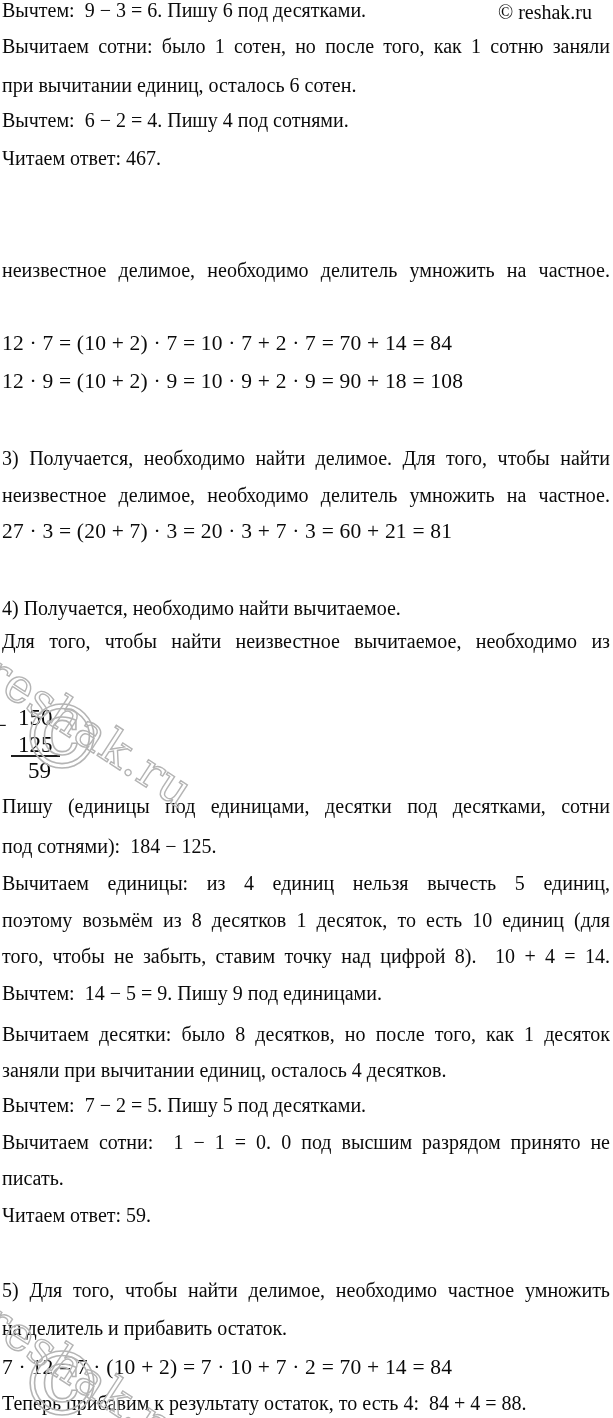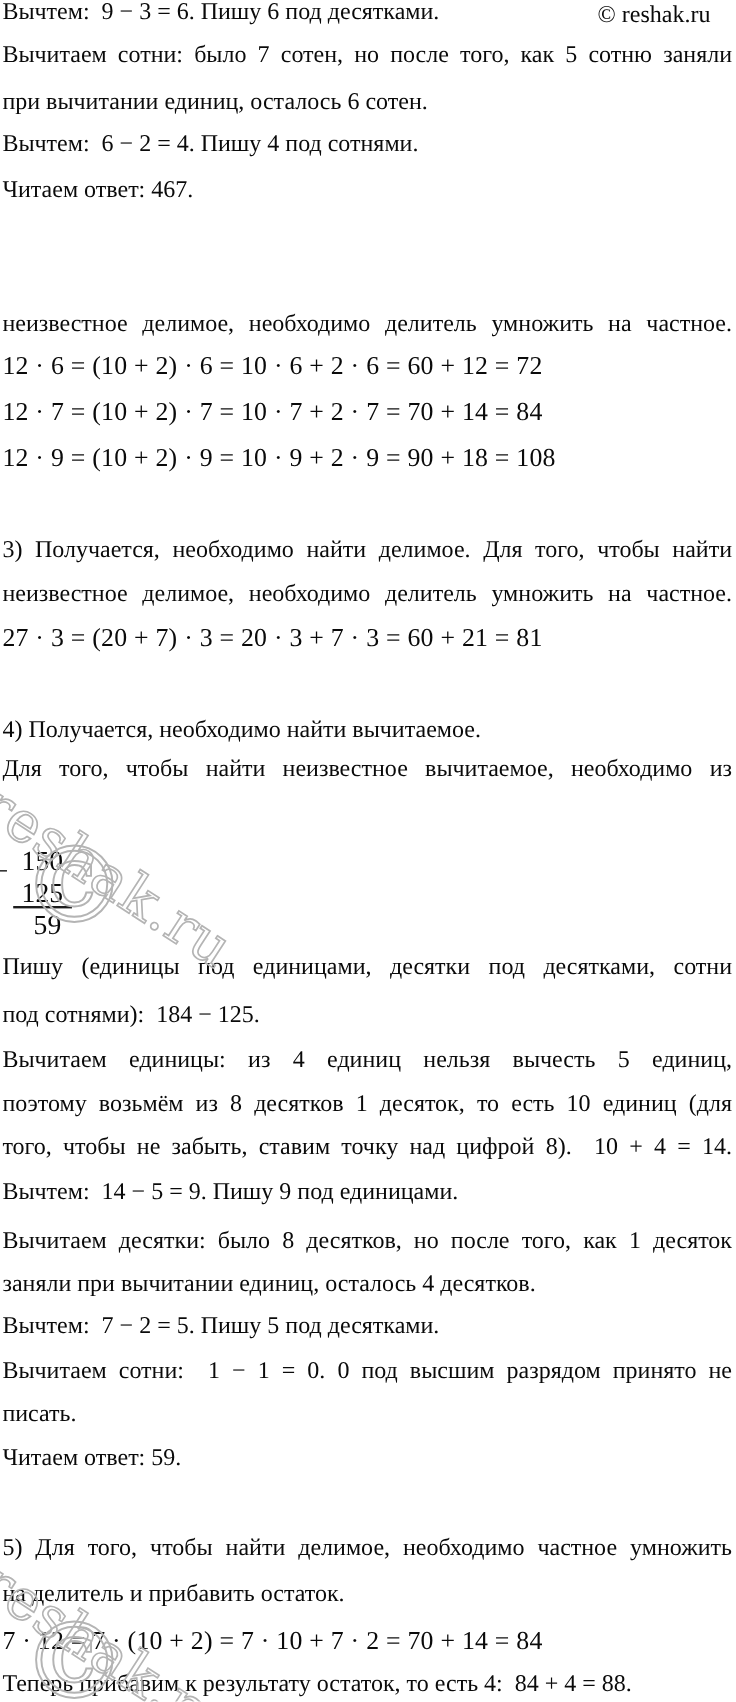--- a/index.html
+++ b/index.html
@@ -56,27 +56,26 @@
   .wm2 .wm-c { top: 51px; }
 </style>
 </head>
 <body>
 
 <div class="page">
 
   <div class="credit">© reshak.ru</div>
 
   <div class="ln" style="top:-3px">Вычтем:&nbsp; 9 − 3 = 6. Пишу 6 под десятками.</div>
-  <div class="ln j" style="top:33px">Вычитаем сотни: было 7 сотен, но после того, как 5 сотню заняли</div>
+  <div class="ln j" style="top:33px">Вычитаем сотни: было 1 сотен, но после того, как 1 сотню заняли</div>
   <div class="ln" style="top:72px">при вычитании единиц, осталось 6 сотен.</div>
   <div class="ln" style="top:107px">Вычтем:&nbsp; 6 − 2 = 4. Пишу 4 под сотнями.</div>
   <div class="ln" style="top:145px">Читаем ответ: 467.</div>
 
   <div class="ln j" style="top:257px">неизвестное делимое, необходимо делитель умножить на частное.</div>
-  <div class="ln eq" style="top:292px">12 · 6 = (10 + 2) · 6 = 10 · 6 + 2 · 6 = 60 + 12 = 72</div>
   <div class="ln eq" style="top:330px">12 · 7 = (10 + 2) · 7 = 10 · 7 + 2 · 7 = 70 + 14 = 84</div>
   <div class="ln eq" style="top:368px">12 · 9 = (10 + 2) · 9 = 10 · 9 + 2 · 9 = 90 + 18 = 108</div>
 
   <div class="ln j" style="top:445px">3) Получается, необходимо найти делимое. Для того, чтобы найти</div>
   <div class="ln j" style="top:482px">неизвестное делимое, необходимо делитель умножить на частное.</div>
   <div class="ln eq" style="top:518px">27 · 3 = (20 + 7) · 3 = 20 · 3 + 7 · 3 = 60 + 21 = 81</div>
 
   <div class="ln" style="top:595px">4) Получается, необходимо найти вычитаемое.</div>
   <div class="ln j" style="top:628px">Для того, чтобы найти неизвестное вычитаемое, необходимо из</div>
 

